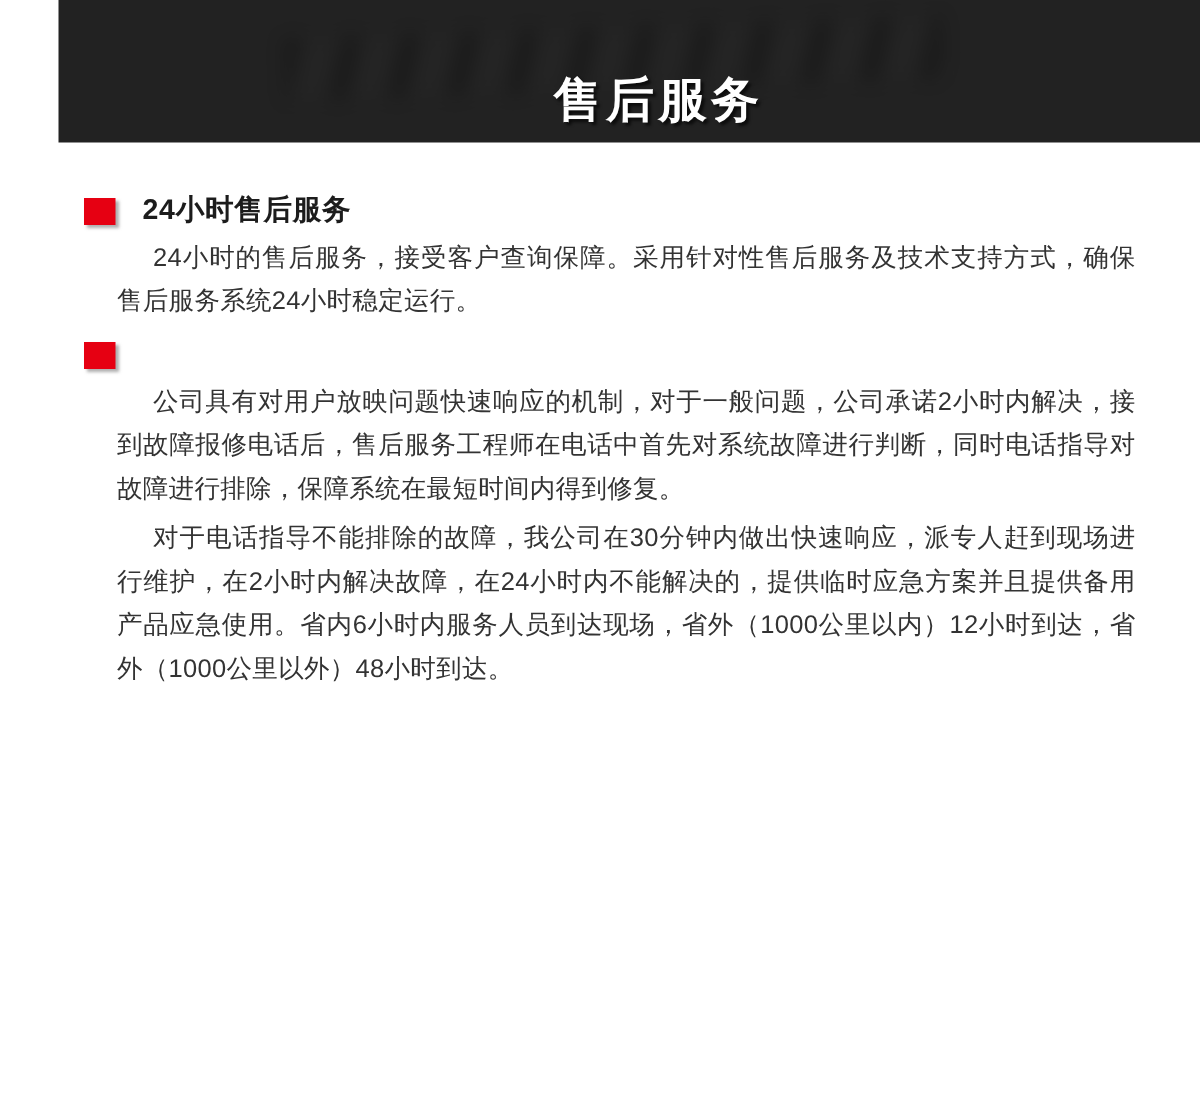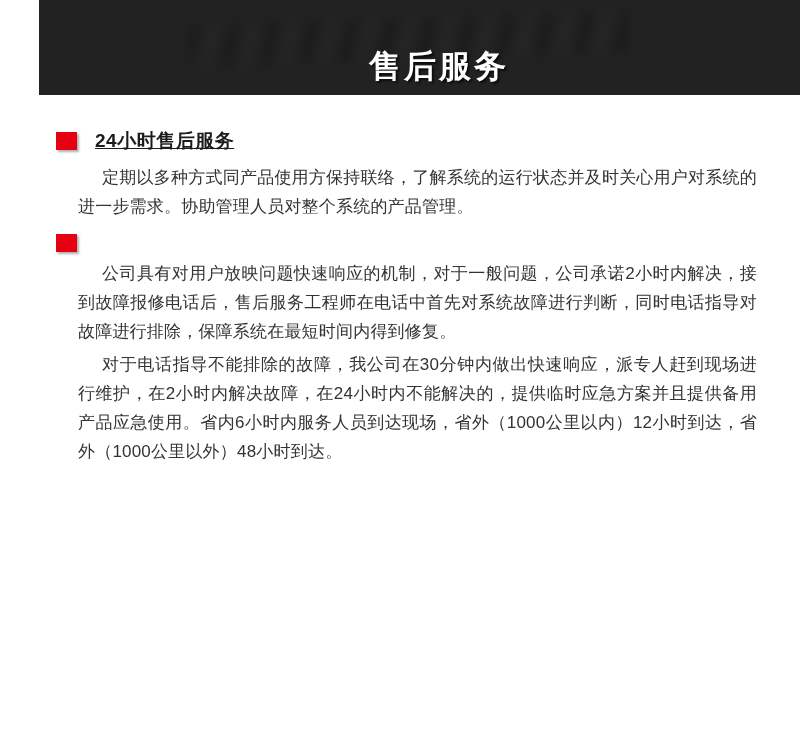--- a/index.html
+++ b/index.html
@@ -72,21 +72,20 @@
     box-shadow: 2px 2px 2px rgba(110, 110, 110, 0.55);
     flex: 0 0 auto;
   }
   .section-heading {
     margin: 0 0 0 18px;
     font-size: 19px;
     line-height: 20px;
     font-weight: 700;
     color: #1c1c1c;
     letter-spacing: 0.5px;
-    text-decoration: underline;
   }
 
   .section-body { margin-left: 22px; }
   .para {
     margin: 6px 0 0 0;
     width: 679px;
     font-size: 17px;
     line-height: 29px;
     color: #333333;
     text-indent: 24px;
@@ -103,26 +102,26 @@
   <h1 class="banner-title">售后服务</h1>
 </header>
 
 <main class="content">
 
   <section class="section">
     <div class="section-head">
       <span class="bullet"></span>
       <h2 class="section-heading">24小时售后服务</h2>
     </div>
+    <div class="section-body">
+      <p class="para">24小时的售后服务，接受客户查询保障。采用针对性售后服务及技术支持方式，确保售后服务系统24小时稳定运行。</p>
+    </div>
   </section>
 
   <section class="section">
-    <div class="section-body">
-      <p class="para">定期以多种方式同产品使用方保持联络，了解系统的运行状态并及时关心用户对系统的进一步需求。协助管理人员对整个系统的产品管理。</p>
-    </div>
   </section>
 
   <section class="section">
     <div class="section-head">
       <span class="bullet"></span>
     </div>
     <div class="section-body">
       <p class="para">公司具有对用户放映问题快速响应的机制，对于一般问题，公司承诺2小时内解决，接到故障报修电话后，售后服务工程师在电话中首先对系统故障进行判断，同时电话指导对故障进行排除，保障系统在最短时间内得到修复。</p>
       <p class="para">对于电话指导不能排除的故障，我公司在30分钟内做出快速响应，派专人赶到现场进行维护，在2小时内解决故障，在24小时内不能解决的，提供临时应急方案并且提供备用产品应急使用。省内6小时内服务人员到达现场，省外（1000公里以内）12小时到达，省外（1000公里以外）48小时到达。</p>
     </div>

